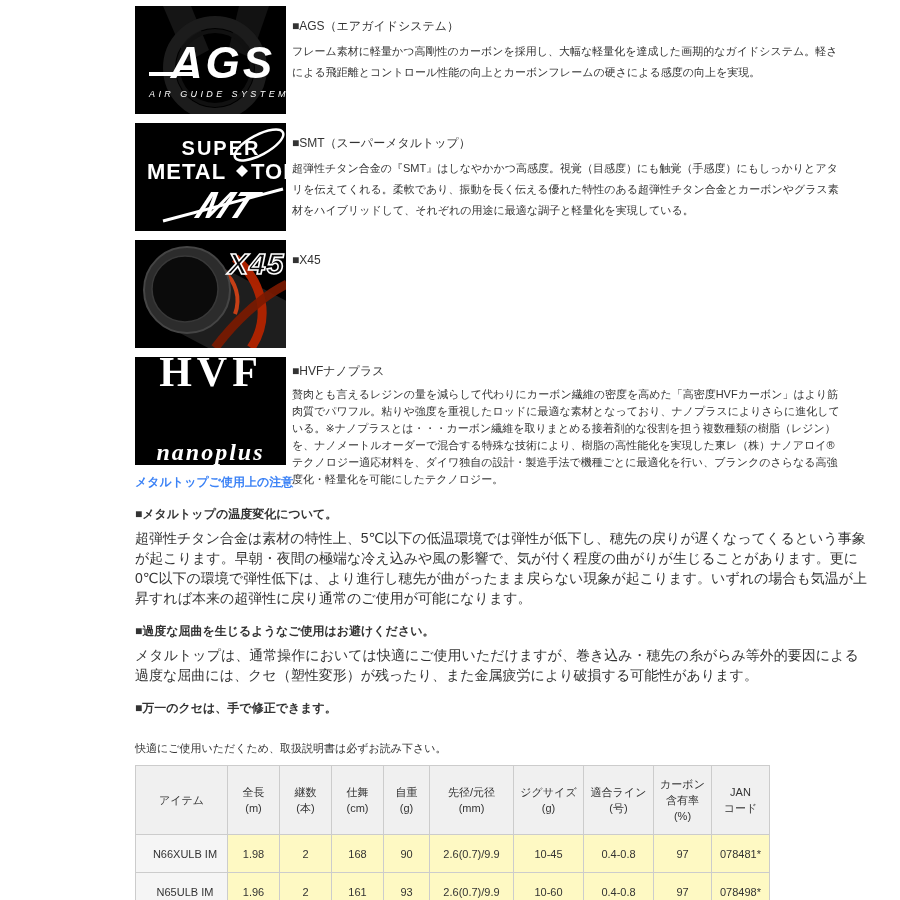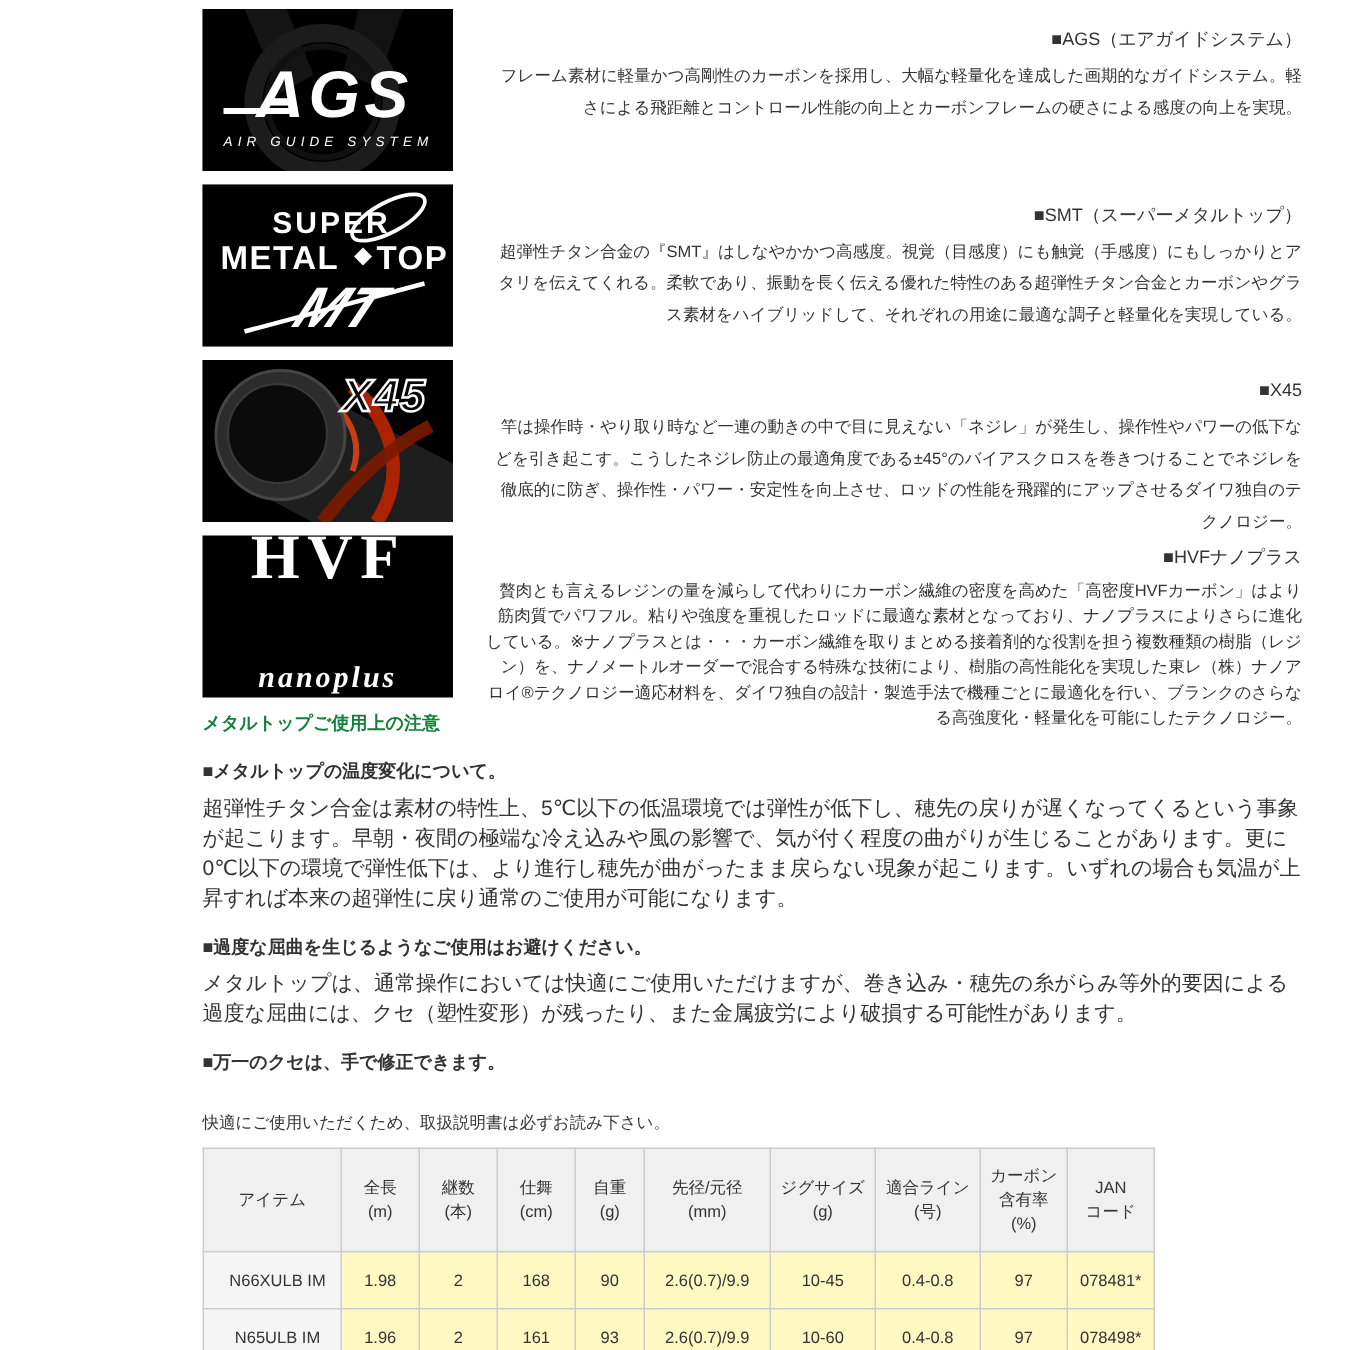--- a/index.html
+++ b/index.html
@@ -7,49 +7,49 @@
     width:900px;height:900px;overflow:hidden;
     font-family:"Liberation Sans","DejaVu Sans",sans-serif;
     color:#333333;
     -webkit-font-smoothing:antialiased;
   }
   .page{position:absolute;left:135px;top:6px;width:733px;}
 
   
   .tech-section{display:flex;height:110px;margin-bottom:7px;}
   .logo-box{
-    width:167px;height:108px;background:#000000;flex:none;
+    width:151px;height:108px;background:#000000;flex:none;
     position:relative;overflow:hidden;
   }
-  .tech-text{margin-left:22px;padding-top:13px;width:552px;text-align:right;}
+  .tech-text{margin-left:6px;padding-top:13px;width:552px;}
   .tech-heading{font-size:12px;line-height:15px;margin-bottom:7px;}
   .tech-body{font-size:11px;line-height:21px;margin:0;}
   .tech-body.compact{line-height:17px;}
   .tech-text.compact-wrap{padding-top:7px;}
 
   
   .hvf-inner{
     position:absolute;inset:0;display:flex;flex-direction:column;
     align-items:center;justify-content:center;color:#ffffff;
   }
   .hvf-main{
     font-family:"Liberation Serif","DejaVu Serif",serif;
     font-weight:bold;font-size:42px;line-height:42px;letter-spacing:5px;
     margin-left:1px;
   }
   .hvf-rule{width:126px;height:3px;background:#ffffff;margin:4px 0;}
   .hvf-sub{
     font-family:"Liberation Serif","DejaVu Serif",serif;
-    font-weight:bold;font-style:italic;font-size:20px;line-height:22px;
+    font-weight:bold;font-style:italic;font-size:24px;line-height:22px;
     letter-spacing:2px;
     margin-top:40px;
   }
 
   
-  .blue-heading{color:#15803d;font-size:12px;font-weight:bold;margin-top:6px;}
+  .blue-heading{color:#3b82f6;font-size:12px;font-weight:bold;margin-top:6px;}
   .notice-heading{font-size:12px;font-weight:bold;margin-top:15px;}
   .notice-body{font-size:14px;line-height:20px;margin:5px 0 0 0;}
   .manual-note{font-size:11px;margin-top:24px;}
 
   
   table.spec{
     border-collapse:collapse;margin-top:9px;table-layout:fixed;
     font-size:11px;color:#333;
   }
   table.spec th,table.spec td{
@@ -119,21 +119,20 @@
         <path d="M88,30 C101,42 106,58 100,74" fill="none" stroke="#d84315" stroke-width="4" opacity="0.9"></path>
         <circle cx="52" cy="50" r="43" fill="#2c2c2c"></circle>
         <circle cx="52" cy="50" r="43" fill="none" stroke="#454545" stroke-width="2"></circle>
         <circle cx="50" cy="49" r="33" fill="#0b0b0b"></circle>
         <circle cx="50" cy="49" r="33" fill="none" stroke="#383838" stroke-width="1.5"></circle>
         <text x="93" y="34" font-size="30" font-weight="bold" font-style="italic" letter-spacing="1" fill="#0a0a0a" stroke="#ffffff" stroke-width="1.6">X45</text>
       </svg>
     </div>
     <div class="tech-text">
       <div class="tech-heading">■X45</div>
-      <p class="tech-body">竿は操作時・やり取り時など一連の動きの中で目に見えない「ネジレ」が発生し、操作性やパワーの低下などを引き起こす。こうしたネジレ防止の最適角度である±45°のバイアスクロスを巻きつけることでネジレを徹底的に防ぎ、操作性・パワー・安定性を向上させ、ロッドの性能を飛躍的にアップさせるダイワ独自のテクノロジー。</p>
     </div>
   </div>
 
   <div class="tech-section">
     <div class="logo-box">
       <div class="hvf-inner">
         <div class="hvf-main">HVF</div>
         <div class="hvf-rule"></div>
         <div class="hvf-sub">nanoplus</div>
         <div class="hvf-rule"></div>

